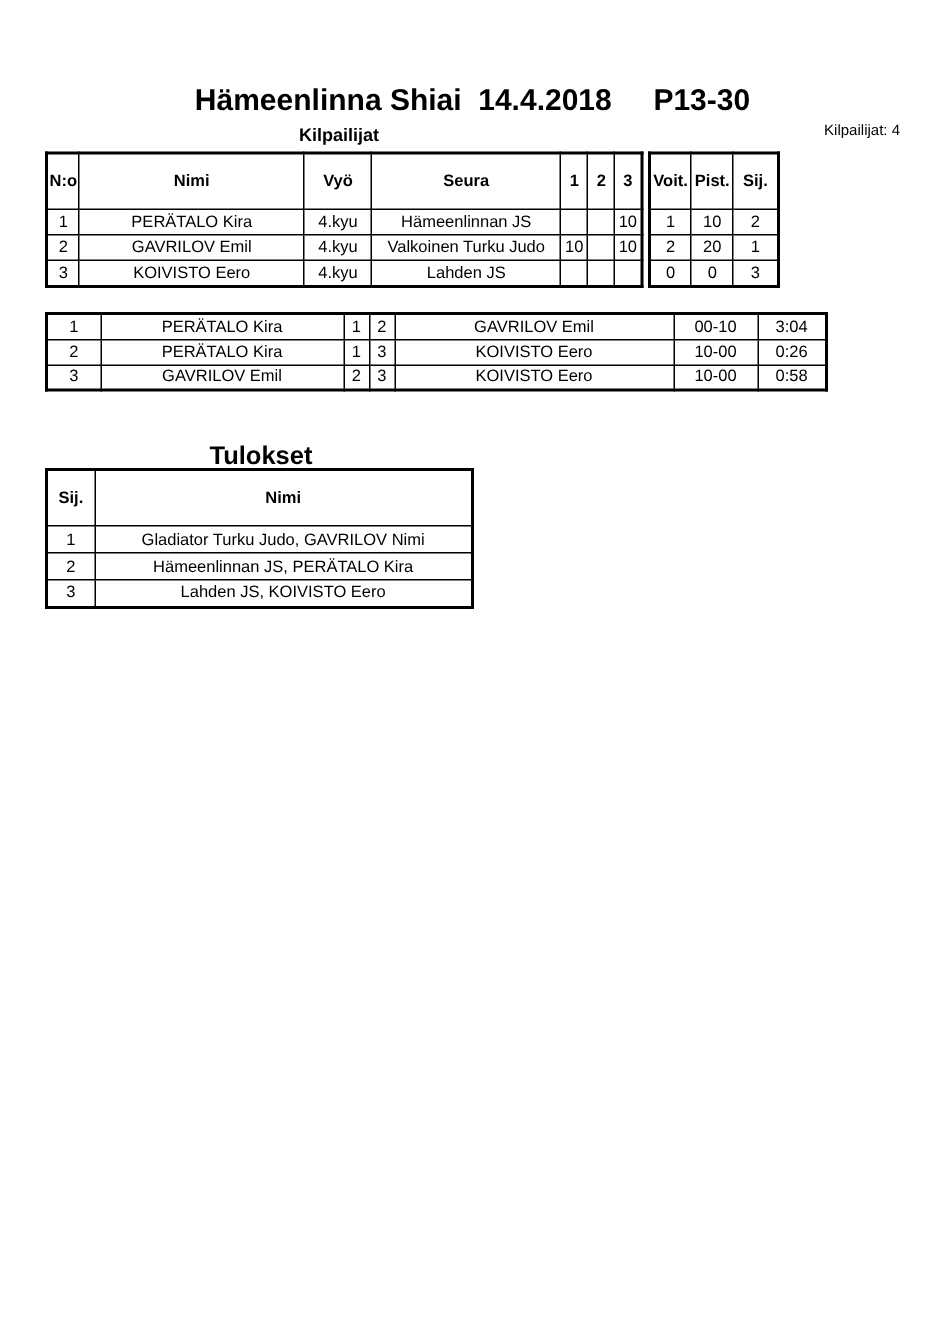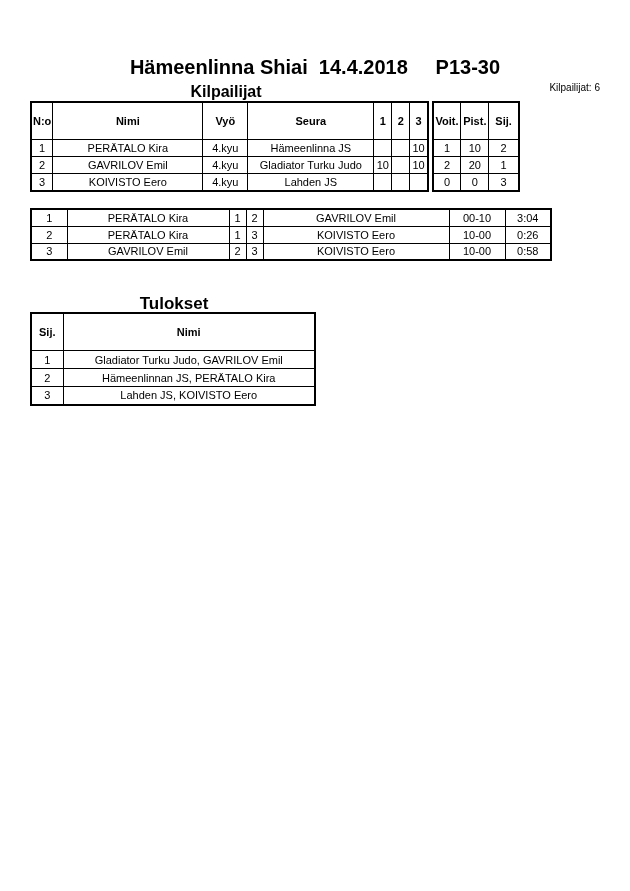--- a/index.html
+++ b/index.html
@@ -10,21 +10,21 @@
     font-family: "Liberation Sans", "DejaVu Sans", sans-serif;
   }
   .page { position: relative; width: 630px; height: 891px; background: #ffffff; overflow: hidden; margin-top: 12px; }
 
   .title {
     position: absolute; top: 44px; left: 0; width: 630px;
     text-align: center; font-size: 20px; font-weight: bold; white-space: pre;
   }
   .count { position: absolute; top: 70px; right: 30px; font-size: 10px; }
 
-  .sec-heading { position: absolute; font-weight: bold; font-size: 16px; text-align: center; }
+  .sec-heading { position: absolute; font-weight: bold; font-size: 12px; text-align: center; }
   #h-kilpailijat { top: 71px; left: 30px; width: 392px; }
   #h-ottelut    { top: 177px; left: 30px; width: 503px; }
   #h-tulokset   { top: 282px; left: 30px; width: 288px; font-size: 17px; }
 
   table { border-collapse: collapse; table-layout: fixed; font-size: 11px; }
   .t-outer { border: 2px solid #000; }
   th, td { border: 1px solid #000; height: 17px; padding: 0 3px; white-space: nowrap; }
   th { font-weight: bold; text-align: center; padding: 12px 1px; overflow: visible; }
   td { overflow: hidden; }
   td.c { text-align: center; padding: 0 1px; }
@@ -35,21 +35,21 @@
   #matches  { position: absolute; top: 196px; left: 30px; }
   #results  { position: absolute; top: 300px; left: 30px; }
   #results th, #results td { height: 18px; }
 </style>
 </head>
 <body>
 
 <div class="page">
 
   <div class="title">Hämeenlinna Shiai  14.4.2018     P13-30</div>
-  <div class="count">Kilpailijat: 6</div>
+  <div class="count">Kilpailijat: 4</div>
 
   <div class="sec-heading" id="h-kilpailijat">Kilpailijat</div>
 
   <div class="tblock" id="competitors-wrap">
     <table class="t-outer">
       <colgroup>
         <col style="width:20px">
           <col style="width:150px">
           <col style="width:45px">
           <col style="width:126px">
@@ -64,30 +64,30 @@
         <th>Vyö</th>
         <th>Seura</th>
         <th>1</th>
         <th>2</th>
         <th>3</th>
       </tr>
       <tr>
         <td class="c">1</td>
         <td class="l">PERÄTALO Kira</td>
         <td class="l">4.kyu</td>
-        <td class="l">Hämeenlinna JS</td>
+        <td class="l">Hämeenlinnan JS</td>
         <td class="c"></td>
         <td class="c"></td>
         <td class="c">10</td>
       </tr>
       <tr>
         <td class="c">2</td>
         <td class="l">GAVRILOV Emil</td>
         <td class="l">4.kyu</td>
-        <td class="l">Gladiator Turku Judo</td>
+        <td class="l">Valkoinen Turku Judo</td>
         <td class="c">10</td>
         <td class="c"></td>
         <td class="c">10</td>
       </tr>
       <tr>
         <td class="c">3</td>
         <td class="l">KOIVISTO Eero</td>
         <td class="l">4.kyu</td>
         <td class="l">Lahden JS</td>
         <td class="c"></td>
@@ -177,21 +177,21 @@
       <col style="width:32px">
         <col style="width:252px">
     </colgroup>
     <tbody>
         <tr>
       <th>Sij.</th>
       <th>Nimi</th>
     </tr>
     <tr>
       <td class="c">1</td>
-      <td class="l">Gladiator Turku Judo, GAVRILOV Emil</td>
+      <td class="l">Gladiator Turku Judo, GAVRILOV Nimi</td>
     </tr>
     <tr>
       <td class="c">2</td>
       <td class="l">Hämeenlinnan JS, PERÄTALO Kira</td>
     </tr>
     <tr>
       <td class="c">3</td>
       <td class="l">Lahden JS, KOIVISTO Eero</td>
     </tr>
   </tbody>

